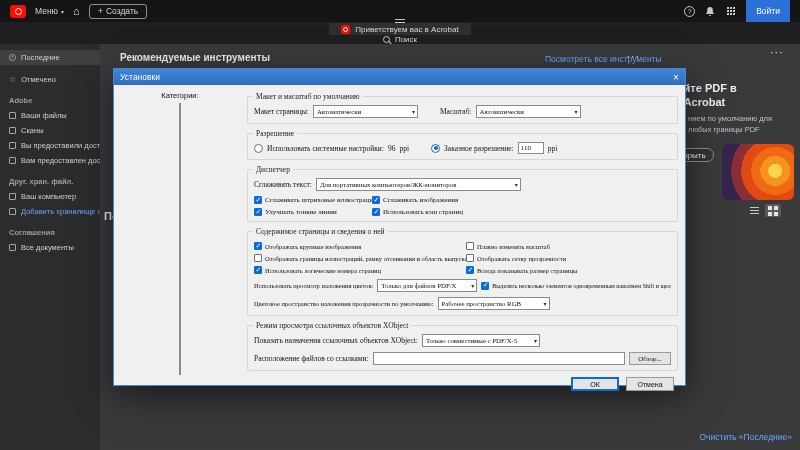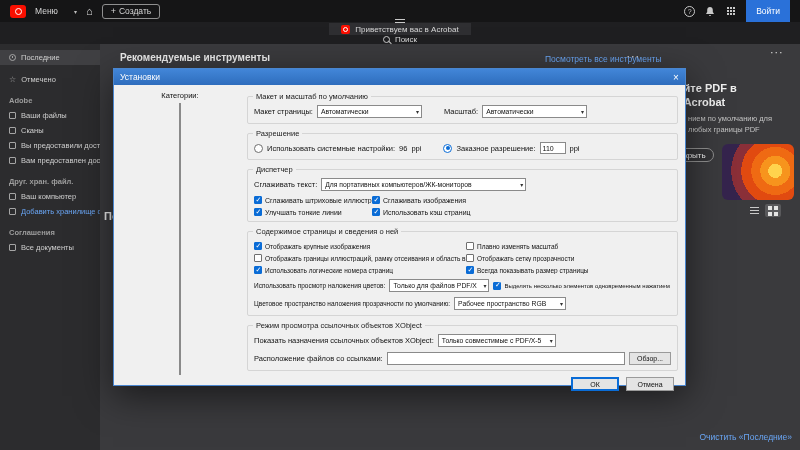--- a/index.html
+++ b/index.html
@@ -4,21 +4,21 @@
 <style>
   * { margin:0; padding:0; box-sizing:border-box; }
   html,body { width:800px; height:450px; overflow:hidden; }
   body { position:relative; font-family:"Liberation Sans", sans-serif; background:#3a3a3d; color:#ddd; }
 
   
   .topbar { position:absolute; left:0; top:0; width:800px; height:22px; background:#151516;
             display:flex; align-items:center; gap:9px; padding:0 10px; font-size:8.5px; color:#d6d6d6; z-index:5;}
   .logo { width:16px; height:13px; background:#fa0f00; border-radius:3px; display:flex; align-items:center; justify-content:center; flex:none;}
   .logo-ring { width:7px; height:7px; border:1.5px solid #fff; border-radius:50%; display:block;}
-  .tb-btn { display:inline-flex; align-items:center; gap:16px; cursor:default;}
+  .tb-btn { display:inline-flex; align-items:center; gap:3px; cursor:default;}
   .chev { font-size:6px; color:#bdbdbd; }
   .tb-home { font-size:11px; color:#d6d6d6; line-height:1;}
   .create-btn { display:inline-flex; align-items:center; gap:3px; border:1px solid #8f8f8f; border-radius:3px; padding:1.5px 8px; }
   .plus { font-size:9px; line-height:1;}
   .tb-spacer { flex:1; }
   .circle-ico { width:11px; height:11px; border:1px solid #c9c9c9; border-radius:50%; display:inline-flex; align-items:center; justify-content:center; font-size:7px; color:#c9c9c9;}
   .tb-ico { display:inline-flex; align-items:center; justify-content:center; width:12px; height:12px;}
   .grid-dots { display:block; width:2px; height:2px; background:#c9c9c9;
     box-shadow:3px 0 0 #c9c9c9,6px 0 0 #c9c9c9,0 3px 0 #c9c9c9,3px 3px 0 #c9c9c9,6px 3px 0 #c9c9c9,0 6px 0 #c9c9c9,3px 6px 0 #c9c9c9,6px 6px 0 #c9c9c9; margin:-6px 0 0 -6px;}
   .signin { background:#2a71d9; color:#fff; padding:18px 10px; border-radius:3px; font-size:8.5px;}
@@ -89,21 +89,21 @@
   .cat-list { position:absolute; top:0; left:0; right:10px; bottom:0;}
   .cat-item { font-size:6.8px; line-height:8px; height:8px; padding:0 2px; white-space:nowrap; overflow:hidden; color:#151515;}
   .cat-item.selected { background:#0a6cd6; color:#fff;}
   .cat-scrollbar { position:absolute; top:0; right:0; bottom:0; width:10px; background:#f2f2f2; border-left:1px solid #dcdcdc;}
   .sb-arrow { position:absolute; left:2px; width:0; height:0; border-left:3px solid transparent; border-right:3px solid transparent;}
   .sb-arrow.up { top:3px; border-bottom:4px solid #8a8a8a;}
   .sb-arrow.down { bottom:3px; border-top:4px solid #8a8a8a;}
   .sb-thumb { position:absolute; top:10px; left:1px; width:7px; height:52px; background:#c6c6c6;}
 
   .content-col { flex:1; display:flex; flex-direction:column; min-width:0; font-size:7.5px; padding-top:3px;}
-  .group { border:1px solid #d5d5d5; border-radius:2px; position:relative; padding:8px 6px 5px; margin:3px 0 6px;}
+  .group { border:1px solid #d5d5d5; border-radius:2px; position:relative; padding:8px 6px 5px; margin:3px 0 6px;font-family:Liberation Serif, serif;}
   .gtitle { position:absolute; top:-5px; left:5px; background:#f0f0f0; padding:0 3px; font-size:7.5px; color:#1a1a1a; white-space:nowrap;}
   .row { display:flex; align-items:center; gap:4px; min-width:0; overflow:hidden; margin-top:2px;}
   .row:first-of-type { margin-top:0;}
   .lbl { white-space:nowrap; flex:none;}
   .lbl.sm { font-size:6.5px;}
   .gap18 { width:14px; flex:none;}
 
   .select { height:13px; background:#fff; border:1px solid #8a8a8a; display:inline-flex; align-items:center;
             padding:0 2px 0 3px; gap:3px; white-space:nowrap; overflow:hidden; flex:none; font-size:6.8px;}
   .select .arrow { font-size:6px; color:#333; margin-left:auto;}

